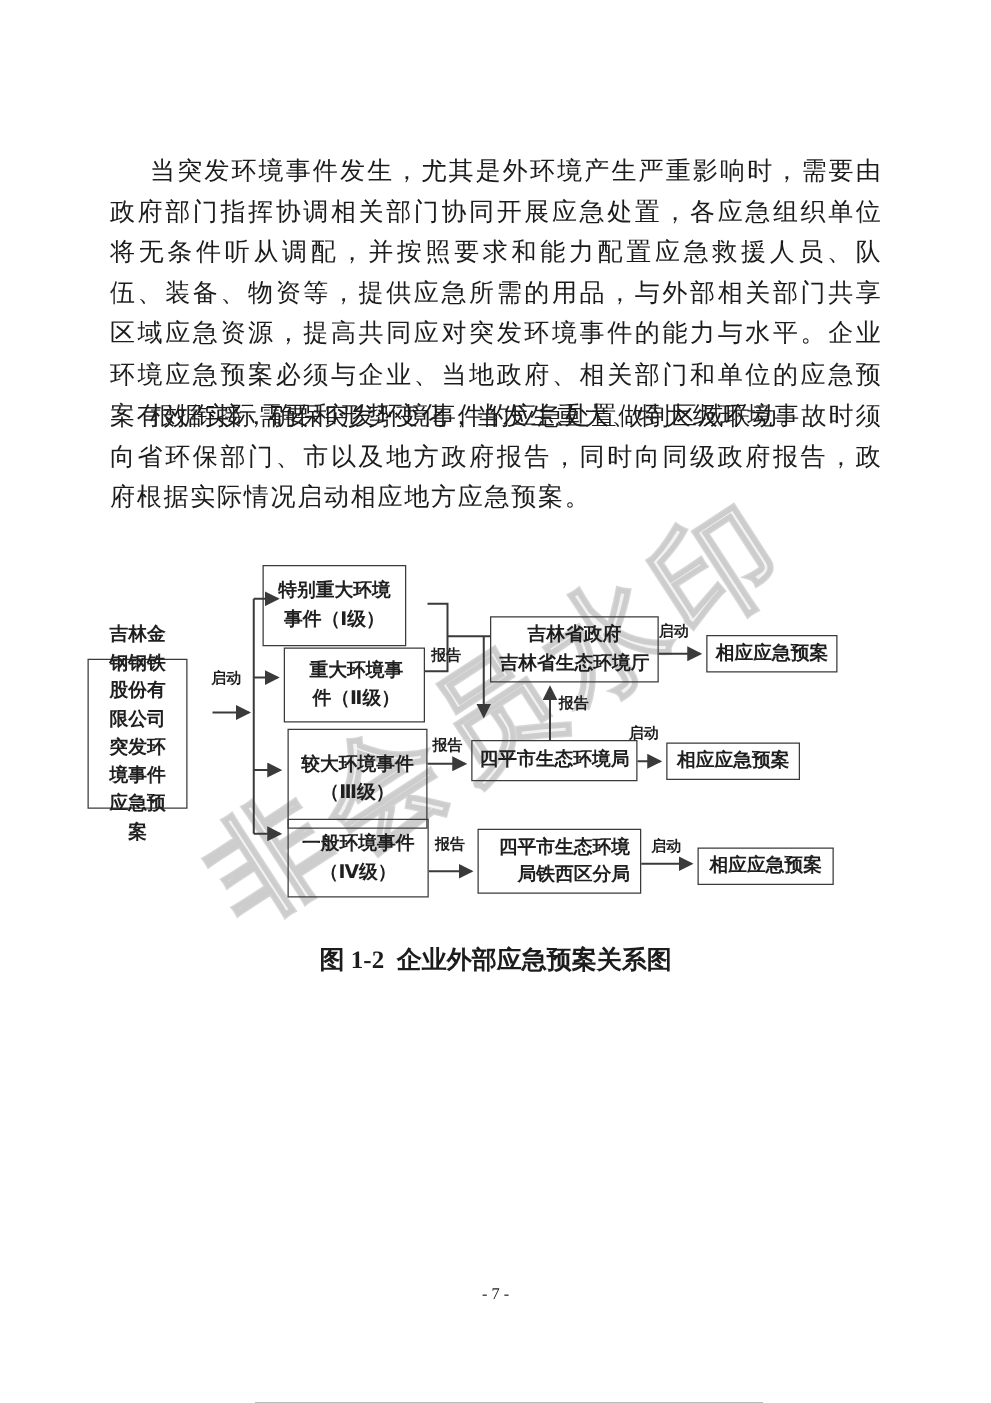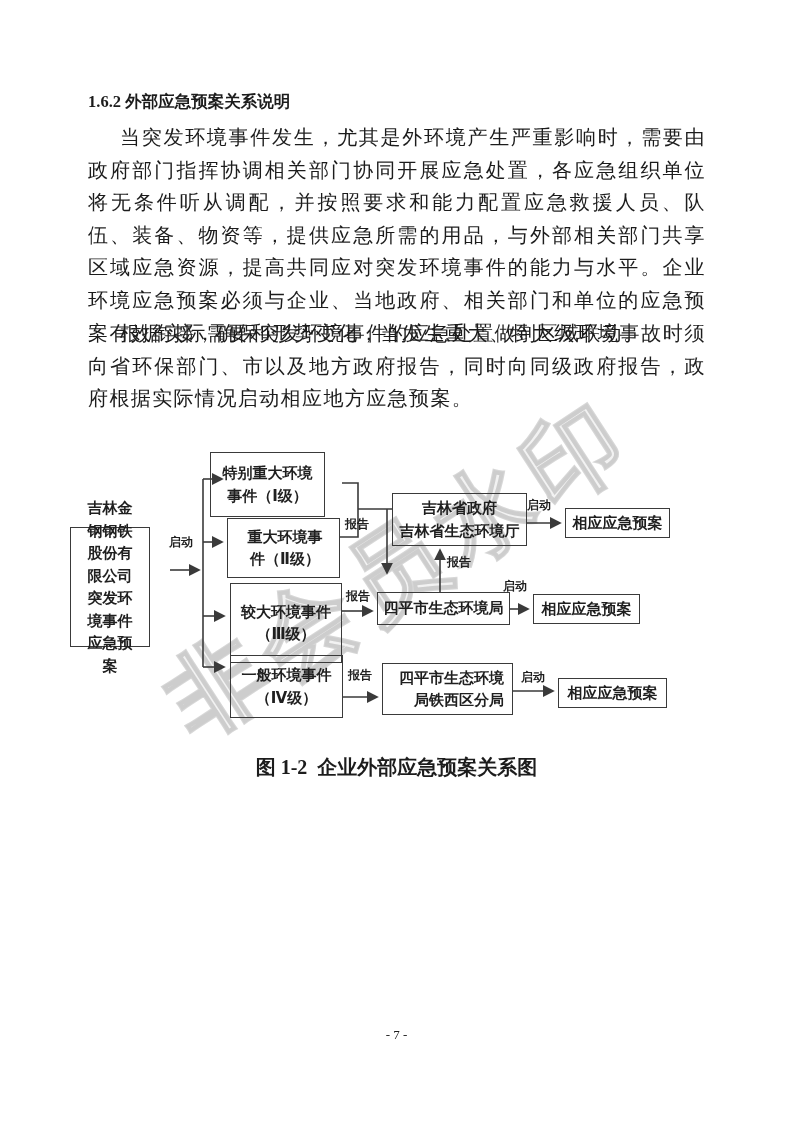--- a/index.html
+++ b/index.html
@@ -72,21 +72,20 @@
     text-align:center;font-size:13px;z-index:2;
   }
 </style>
 </head>
 <body>
 
 <div class="page">
 
   <div class="watermark">非会员水印</div>
 
-  <div class="heading">1.6.2 外部应急预案关系说明</div>
 
   <p class="para para1">当突发环境事件发生，尤其是外环境产生严重影响时，需要由政府部门指挥协调相关部门协同开展应急处置，各应急组织单位将无条件听从调配，并按照要求和能力配置应急救援人员、队伍、装备、物资等，提供应急所需的用品，与外部相关部门共享区域应急资源，提高共同应对突发环境事件的能力与水平。企业环境应急预案必须与企业、当地政府、相关部门和单位的应急预案有效衔接，确保突发环境事件的应急处置做到区域联动。</p>
   <p class="para para2">根据实际需要和形势变化，当发生重大、特大级环境事故时须向省环保部门、市以及地方政府报告，同时向同级政府报告，政府根据实际情况启动相应地方应急预案。</p>
 
   <svg class="diagram-svg" width="793" height="1122" viewBox="0 0 793 1122">
     <defs>
       <marker id="arr" viewBox="0 0 10 10" refX="8.5" refY="5" markerWidth="7.5" markerHeight="7.5" orient="auto-start-reverse">
         <path d="M0,0 L10,5 L0,10 z" fill="#3a3a3a"></path>
       </marker>
     </defs>

